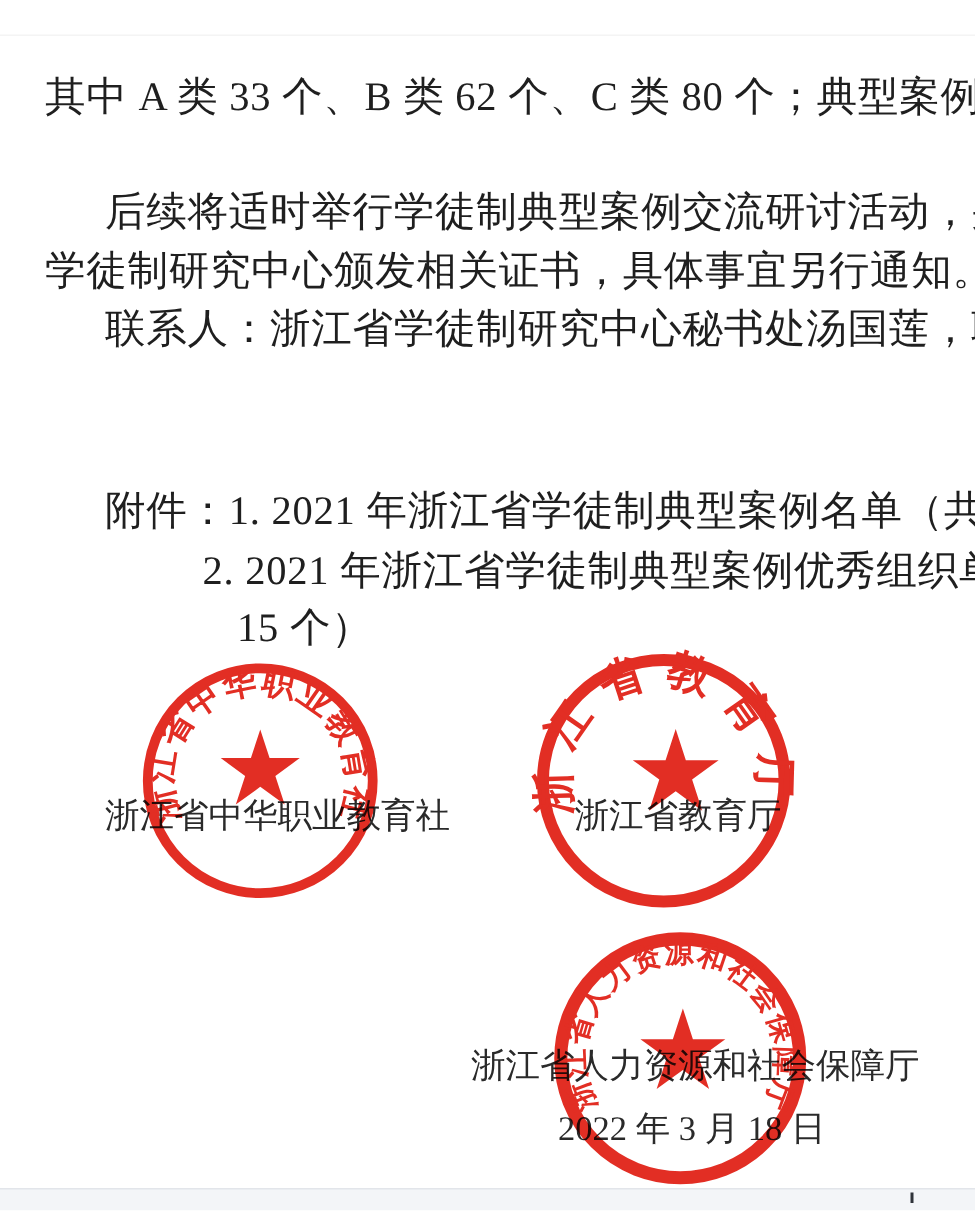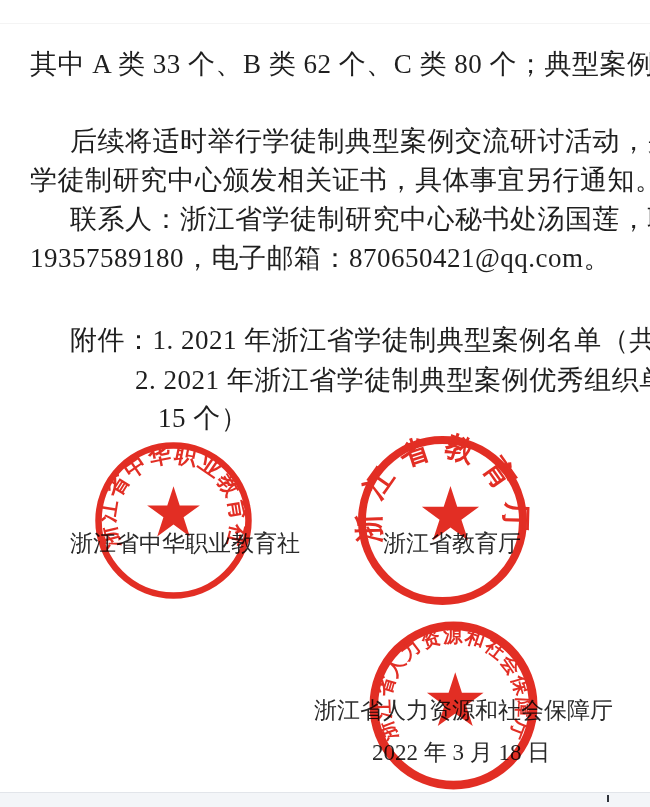--- a/index.html
+++ b/index.html
@@ -68,21 +68,20 @@
 </head>
 <body>
 
 <div class="page">
   <div class="scan-line"></div>
 
   <div class="line bl0">其中 A 类 33 个、B 类 62 个、C 类 80 个；典型案例优秀组织单</div>
   <div class="line bl2">后续将适时举行学徒制典型案例交流研讨活动，并由浙江省</div>
   <div class="line bl3">学徒制研究中心颁发相关证书，具体事宜另行通知。</div>
   <div class="line bl4">联系人：浙江省学徒制研究中心秘书处汤国莲，联系电话：</div>
-  <div class="line bl5">19357589180，电子邮箱：870650421@qq.com。</div>
 
   <div class="line al0">附件：1. 2021 年浙江省学徒制典型案例名单（共 175 个）</div>
   <div class="line al1">2. 2021 年浙江省学徒制典型案例优秀组织单位(共</div>
   <div class="line al2">15 个）</div>
 
   <div class="signer org1">浙江省中华职业教育社</div>
   <div class="signer org2">浙江省教育厅</div>
   <div class="signer org3">浙江省人力资源和社会保障厅</div>
   <div class="signer date">2022 年 3 月 18 日</div>
 

